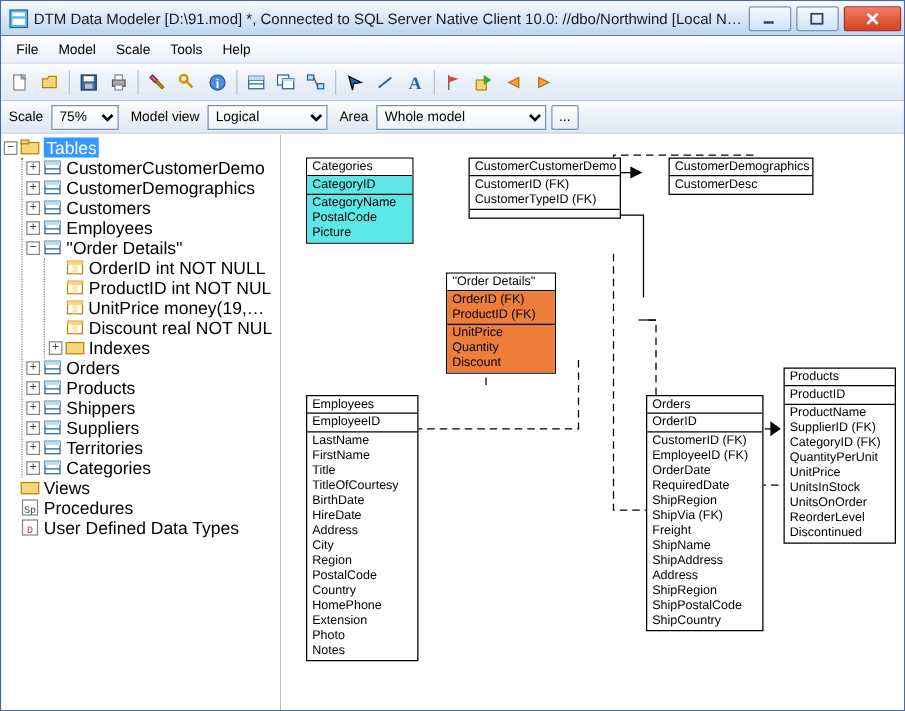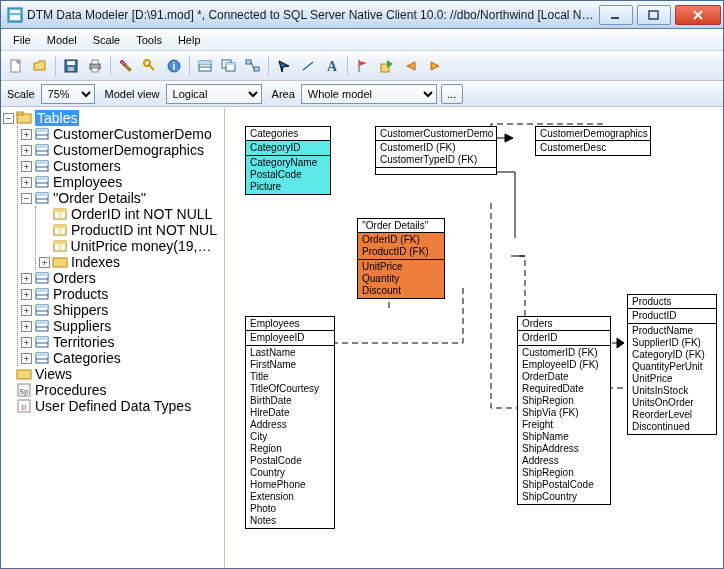--- a/index.html
+++ b/index.html
@@ -322,20 +322,31 @@
             <div class="tree-node">
               <span class="tree-exp blank"></span>
               <span class="tree-icon">
                 <svg width="16" height="16">
                   <rect x="2" y="3" width="12" height="10" fill="#fff" stroke="#b8860b"></rect>
                   <rect x="2" y="3" width="12" height="3" fill="#f6d67a"></rect>
                   <rect x="6" y="3" width="4" height="10" fill="#f6d67a" opacity="0.6"></rect>
                 </svg>
               </span>
               <span class="tree-label">UnitPrice money(19,4) N</span>
+            </div>
+            <div class="tree-node">
+              <span class="tree-exp blank"></span>
+              <span class="tree-icon">
+                <svg width="16" height="16">
+                  <rect x="2" y="3" width="12" height="10" fill="#fff" stroke="#b8860b"></rect>
+                  <rect x="2" y="3" width="12" height="3" fill="#f6d67a"></rect>
+                  <rect x="6" y="3" width="4" height="10" fill="#f6d67a" opacity="0.6"></rect>
+                </svg>
+              </span>
+              <span class="tree-label">Discount real NOT NUL</span>
             </div>
             <div class="tree-node">
               <span class="tree-exp">+</span>
               <span class="tree-icon">
                 <svg width="16" height="16">
                   <rect x="1" y="4" width="14" height="9" fill="#f6d67a" stroke="#b8860b"></rect>
                 </svg>
               </span>
               <span class="tree-label">Indexes</span>
             </div>

